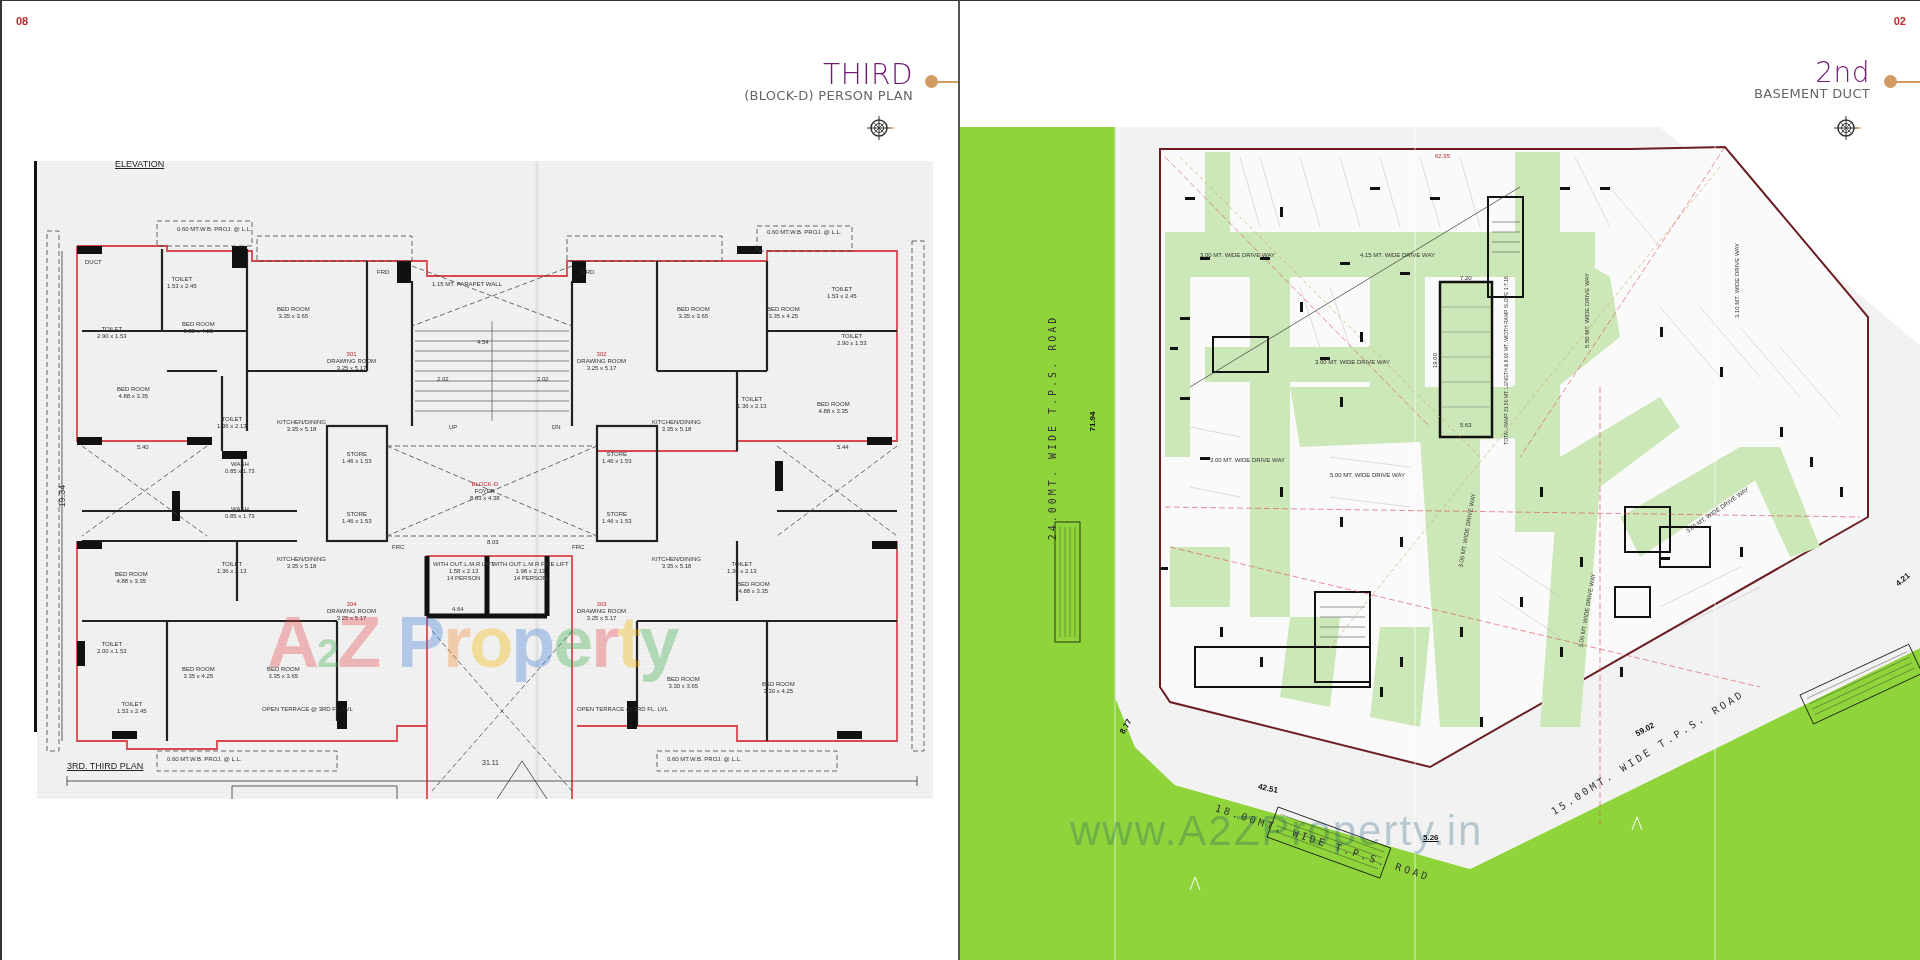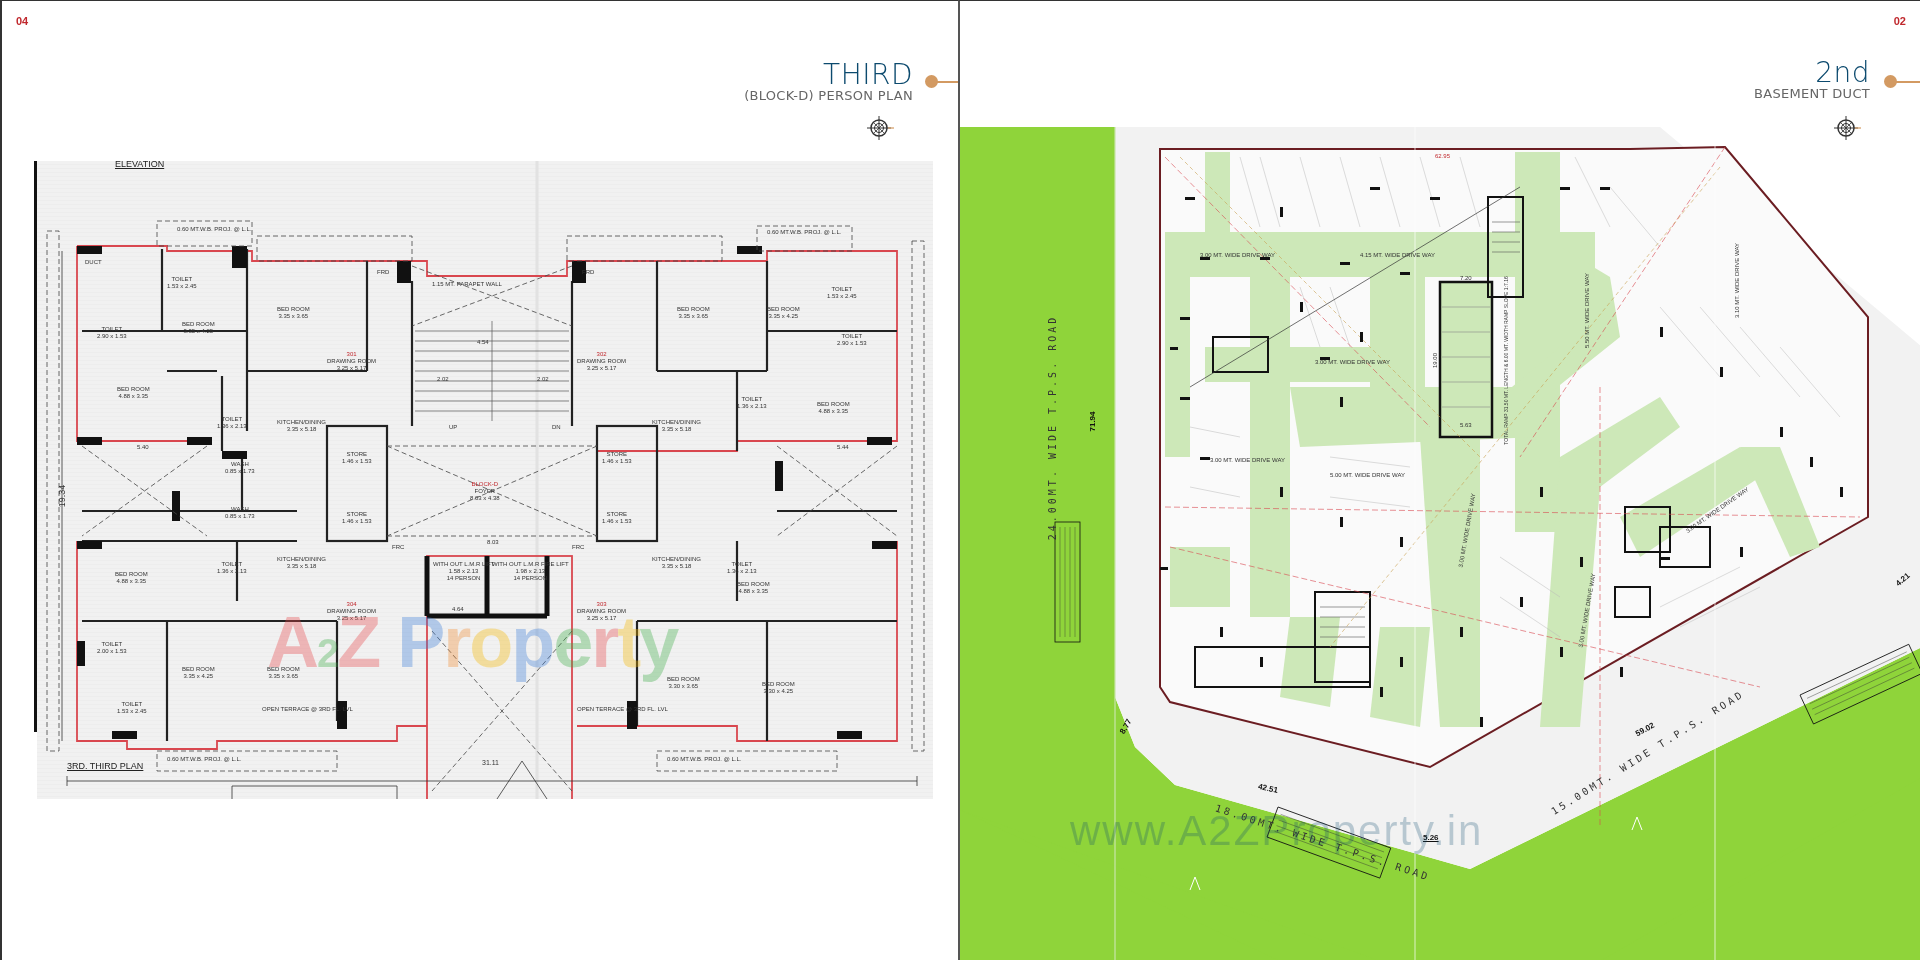--- a/index.html
+++ b/index.html
@@ -2,41 +2,41 @@
 <html><head>
 <meta charset="utf-8">
 <style>
   html,body{margin:0;padding:0;}
   body{width:1920px;height:960px;position:relative;overflow:hidden;background:#fff;font-family:"Liberation Sans",sans-serif;}
   .page{position:absolute;top:0;height:960px;background:#fff;}
   .page-left{left:0;width:958px;border-left:2px solid #333;border-top:1px solid #333;box-sizing:border-box;}
   .page-right{left:958px;width:962px;border-top:1px solid #333;border-left:2px solid #555;box-sizing:border-box;}
   .page-num{position:absolute;top:14px;font-size:11px;font-weight:bold;color:#c0282d;}
   .title-block{position:absolute;text-align:right;}
-  .title-main{font-size:28px;color:#0c4a6e;line-height:28px;letter-spacing:0.5px;font-family:"DejaVu Sans",sans-serif;font-weight:300;}
+  .title-main{font-size:28px;color:#701a75;line-height:28px;letter-spacing:0.5px;font-family:"DejaVu Sans",sans-serif;font-weight:300;}
   .title-sub{font-size:13px;color:#666;line-height:14px;letter-spacing:0.3px;font-family:"DejaVu Sans",sans-serif;}
   .dot{position:absolute;width:13px;height:13px;border-radius:50%;background:#d39a62;}
   .dot-line{position:absolute;height:2px;background:#d39a62;}
   .compass{position:absolute;width:34px;height:34px;}
   .plan-left{position:absolute;left:32px;top:160px;width:896px;height:571px;background:#f0f0f0;border-left:3px solid #111;}
   .plan-right-area{position:absolute;left:0;top:126px;width:962px;height:834px;}
   .lbl{position:absolute;font-size:6px;color:#333;text-align:center;line-height:7px;white-space:nowrap;}
   .lbl-red{color:#c0282d;}
   .lbl-dim{position:absolute;font-size:7px;color:#333;white-space:nowrap;}
   .plan-caption{position:absolute;font-size:9px;color:#222;text-decoration:underline;}
   .watermark{position:absolute;font-weight:bold;opacity:0.35;font-size:72px;letter-spacing:-2px;}
   .road{position:absolute;font-size:10px;color:#333;letter-spacing:3px;font-family:"DejaVu Sans Mono",monospace;white-space:nowrap;}
   .dim-b{position:absolute;font-size:8px;font-weight:bold;color:#111;white-space:nowrap;}
   .url-wm{position:absolute;font-size:42px;color:#0c4a6e;opacity:0.25;letter-spacing:2px;white-space:nowrap;}
 </style>
 </head>
 <body>
 
 <div class="page page-left">
-  <div class="page-num" style="left:14px;">04</div>
+  <div class="page-num" style="left:14px;">08</div>
 
   <div class="title-block" style="right:45px;top:60px;">
     <div class="title-main">THIRD</div>
     <div class="title-sub">(BLOCK-D) PERSON PLAN</div>
   </div>
   <div class="dot" style="left:923px;top:74px;"></div>
   <div class="dot-line" style="left:934px;top:80px;width:24px;"></div>
 
   <svg class="compass" style="left:860px;top:110px;" viewBox="0 0 34 34">
     <circle cx="17" cy="17" r="8" fill="none" stroke="#333" stroke-width="1.5"></circle>

